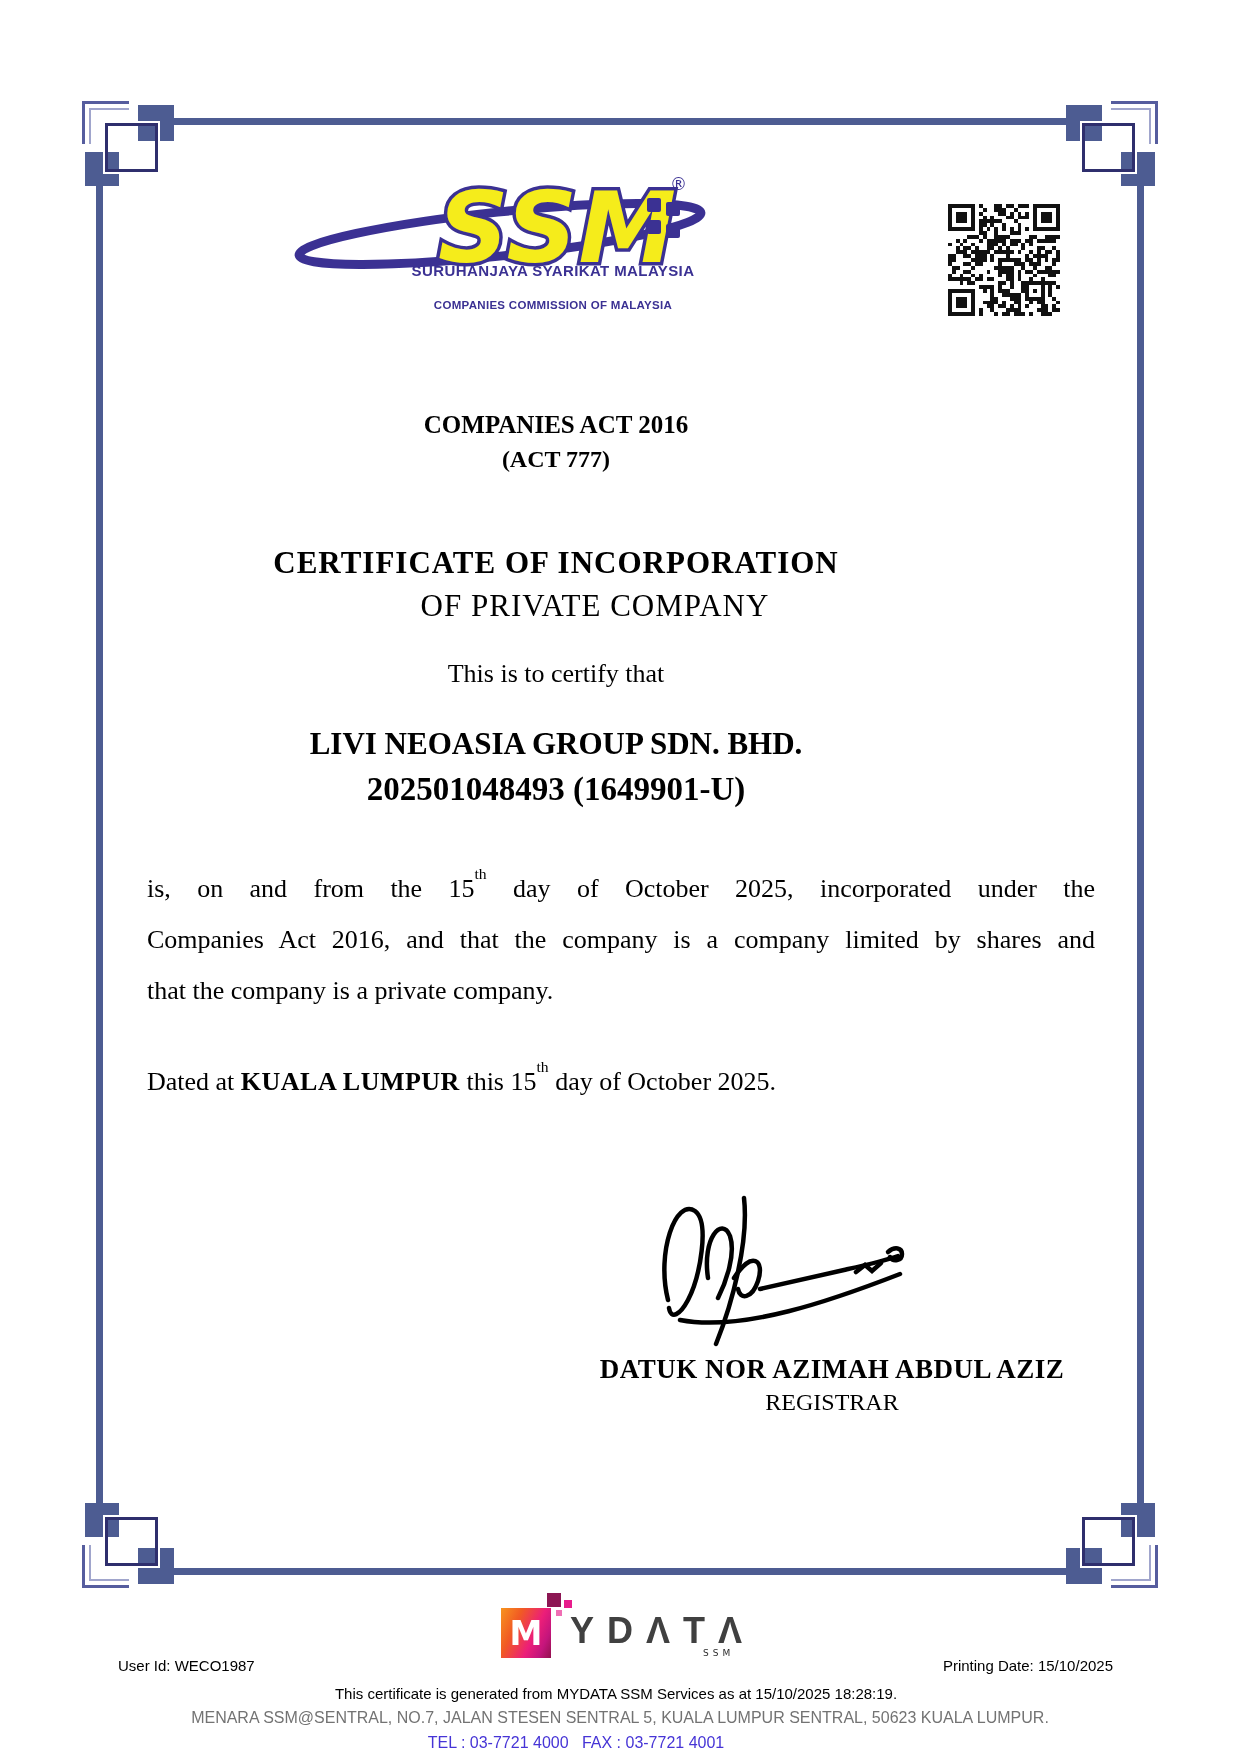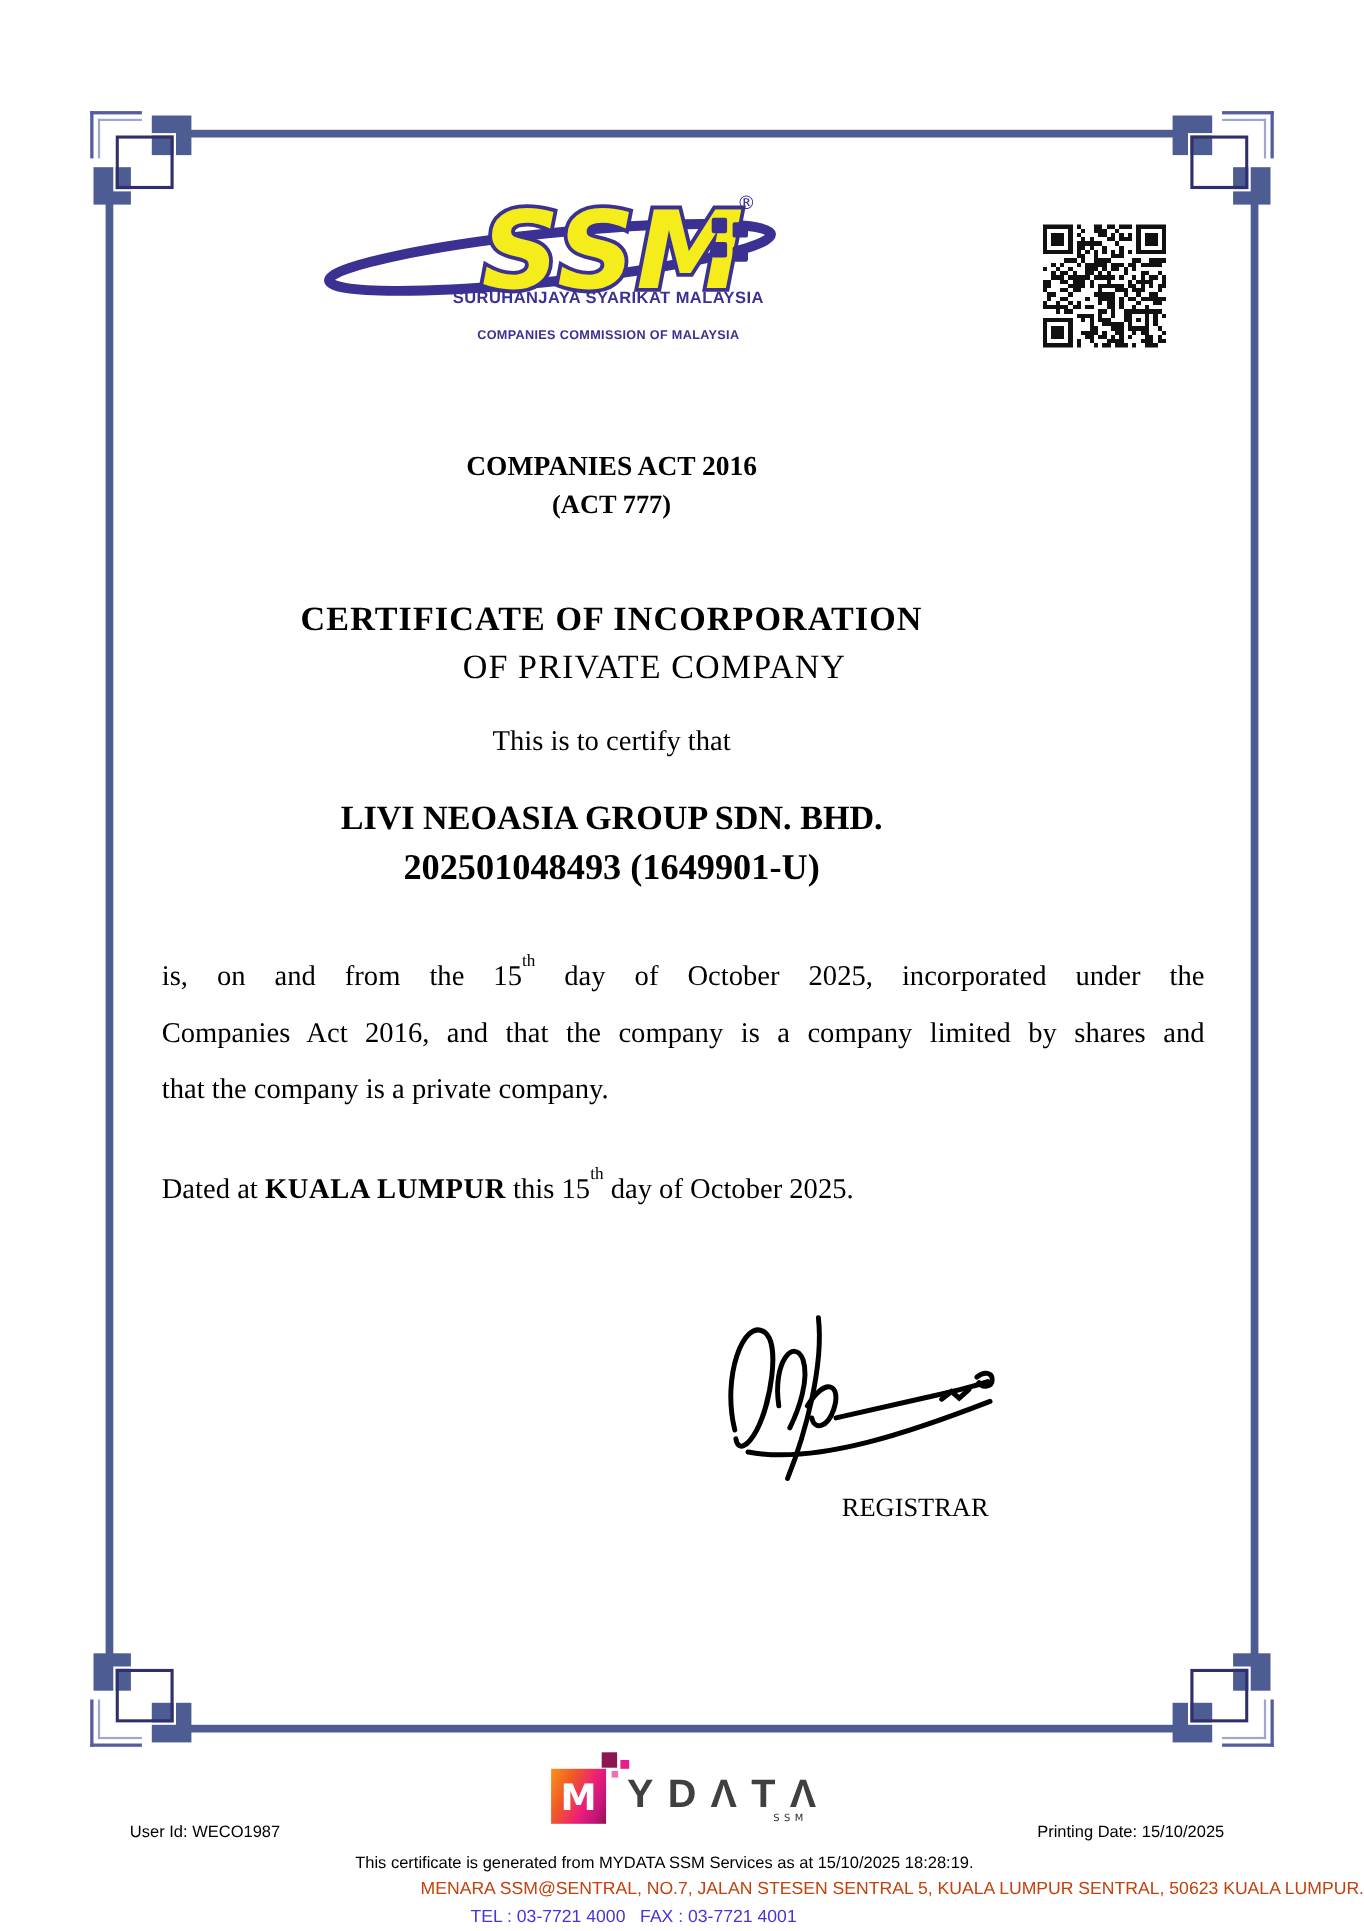--- a/index.html
+++ b/index.html
@@ -65,23 +65,23 @@
   .sq{position:absolute;}
   #mydata-sq1{left:49px;top:5px;width:14px;height:14px;background:#8c1653;}
   #mydata-sq2{left:66px;top:12px;width:8px;height:8px;background:#e81c8c;}
   #mydata-sq3{left:58px;top:22px;width:6px;height:6px;background:#f06eb4;}
   #mydata-wordmark{position:absolute;left:72px;top:22px;font-family:Liberation Sans, sans-serif;
     font-weight:bold;font-size:36px;letter-spacing:13px;color:#404040;}
   #mydata-sub{position:absolute;left:205px;top:60px;font-family:"DejaVu Sans",sans-serif;
     font-size:9px;letter-spacing:4px;color:#2b2b2b;}
   #user-id{position:absolute;left:118px;top:1657px;font-size:15px;}
   #printing-date{position:absolute;right:127px;top:1657px;font-size:15px;}
-  #generated-line{position:absolute;left:0;width:1208px;top:1685px;text-align:center;font-size:15px;}
-  #address-line{position:absolute;left:0;width:1240px;top:1709px;text-align:right;
-    font-size:16px;color:#c2410c;}
+  #generated-line{position:absolute;left:12px;width:1208px;top:1685px;text-align:center;font-size:15px;}
+  #address-line{position:absolute;left:0;width:1240px;top:1709px;text-align:center;
+    font-size:16px;color:#737373;}
   #telfax-line{position:absolute;left:0;width:1152px;top:1734px;text-align:center;
     font-size:16px;color:#4634d6;white-space:pre;}
 </style>
 </head>
 <body>
 
 <div class="bar" id="bar-top"></div>
 <div class="bar" id="bar-bottom"></div>
 <div class="bar" id="bar-left"></div>
 <div class="bar" id="bar-right"></div>
@@ -577,20 +577,21 @@
     <path d="M60,96 C54,56 74,34 82,54 C88,72 78,100 70,116"></path>
     <path d="M96,16 C101,60 84,122 68,162"></path>
     <path d="M86,96 C104,68 117,78 110,99 C104,117 92,118 90,107"></path>
     <path d="M112,107 C142,100 170,94 196,88 C218,83 236,79 250,74"></path>
     <path d="M208,90 l9,-7 l7,6 l9,-8"></path>
     <path d="M240,70 C247,64 254,66 254,72 C254,79 245,80 242,75"></path>
     <path d="M32,138 C95,150 185,118 252,92"></path>
   </g>
 </svg>
 <div id="registrar-block">
+  <div id="registrar-name">DATUK NOR AZIMAH ABDUL AZIZ</div>
   <div id="registrar-title">REGISTRAR</div>
 </div>
 
 <div id="mydata-logo">
   <div class="sq" id="mydata-sq1"></div>
   <div class="sq" id="mydata-sq2"></div>
   <div class="sq" id="mydata-sq3"></div>
   <div id="mydata-tile">
     <span id="mydata-m">M</span>
   </div>

